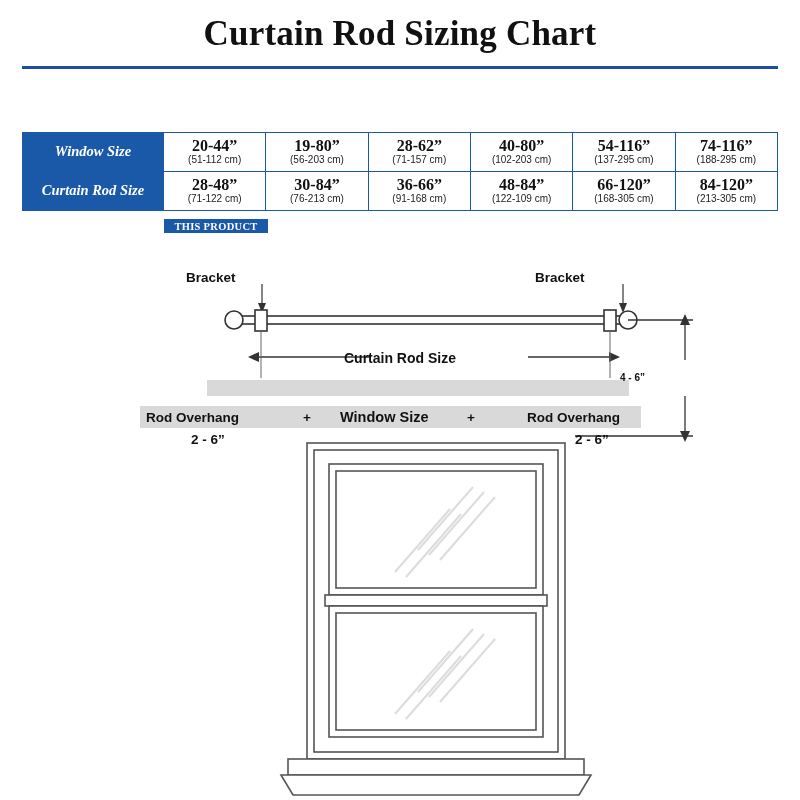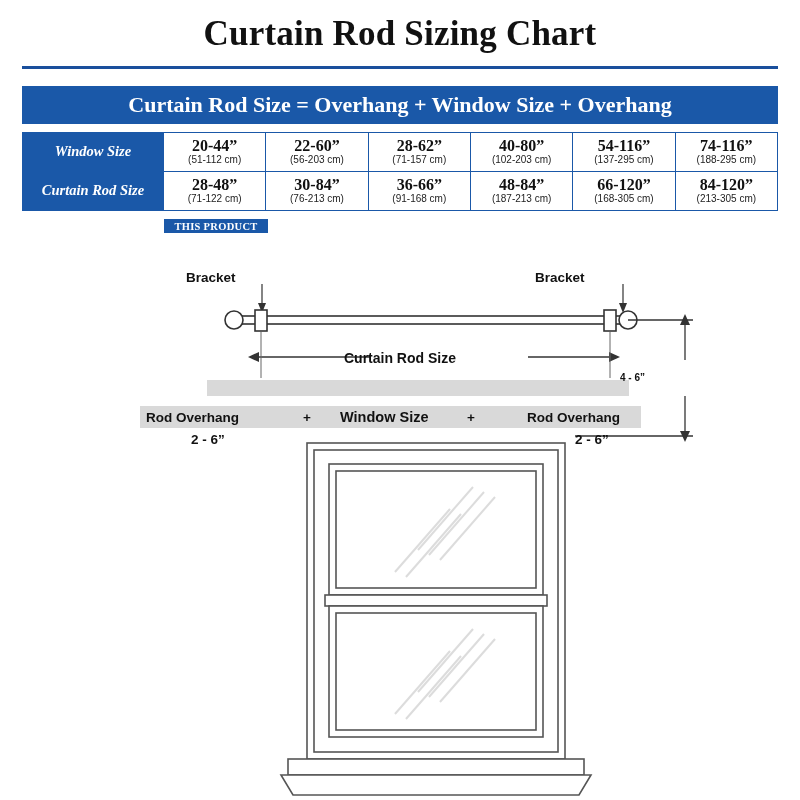--- a/index.html
+++ b/index.html
@@ -179,32 +179,31 @@
   }
 </style>
 </head>
 <body>
 
 <div class="page">
 
   <div class="title">Curtain Rod Sizing Chart</div>
   <div class="title-rule"></div>
 
-  <div class="header-bar">Curtain Rod Size = Overhang + Window Size + Overhang</div>
 
   <table class="size-table">
     <tbody>
         <tr>
       <td class="rowhead">Window Size</td>
       <td>
         <span class="cell-main">20-44”</span>
         <span class="cell-sub">(51-112 cm)</span>
       </td>
       <td>
-        <span class="cell-main">22-60”</span>
+        <span class="cell-main">19-80”</span>
         <span class="cell-sub">(56-203 cm)</span>
       </td>
       <td>
         <span class="cell-main">28-62”</span>
         <span class="cell-sub">(71-157 cm)</span>
       </td>
       <td>
         <span class="cell-main">40-80”</span>
         <span class="cell-sub">(102-203 cm)</span>
       </td>
@@ -226,21 +225,21 @@
       <td>
         <span class="cell-main">30-84”</span>
         <span class="cell-sub">(76-213 cm)</span>
       </td>
       <td>
         <span class="cell-main">36-66”</span>
         <span class="cell-sub">(91-168 cm)</span>
       </td>
       <td>
         <span class="cell-main">48-84”</span>
-        <span class="cell-sub">(187-213 cm)</span>
+        <span class="cell-sub">(122-109 cm)</span>
       </td>
       <td>
         <span class="cell-main">66-120”</span>
         <span class="cell-sub">(168-305 cm)</span>
       </td>
       <td>
         <span class="cell-main">84-120”</span>
         <span class="cell-sub">(213-305 cm)</span>
       </td>
     </tr>

